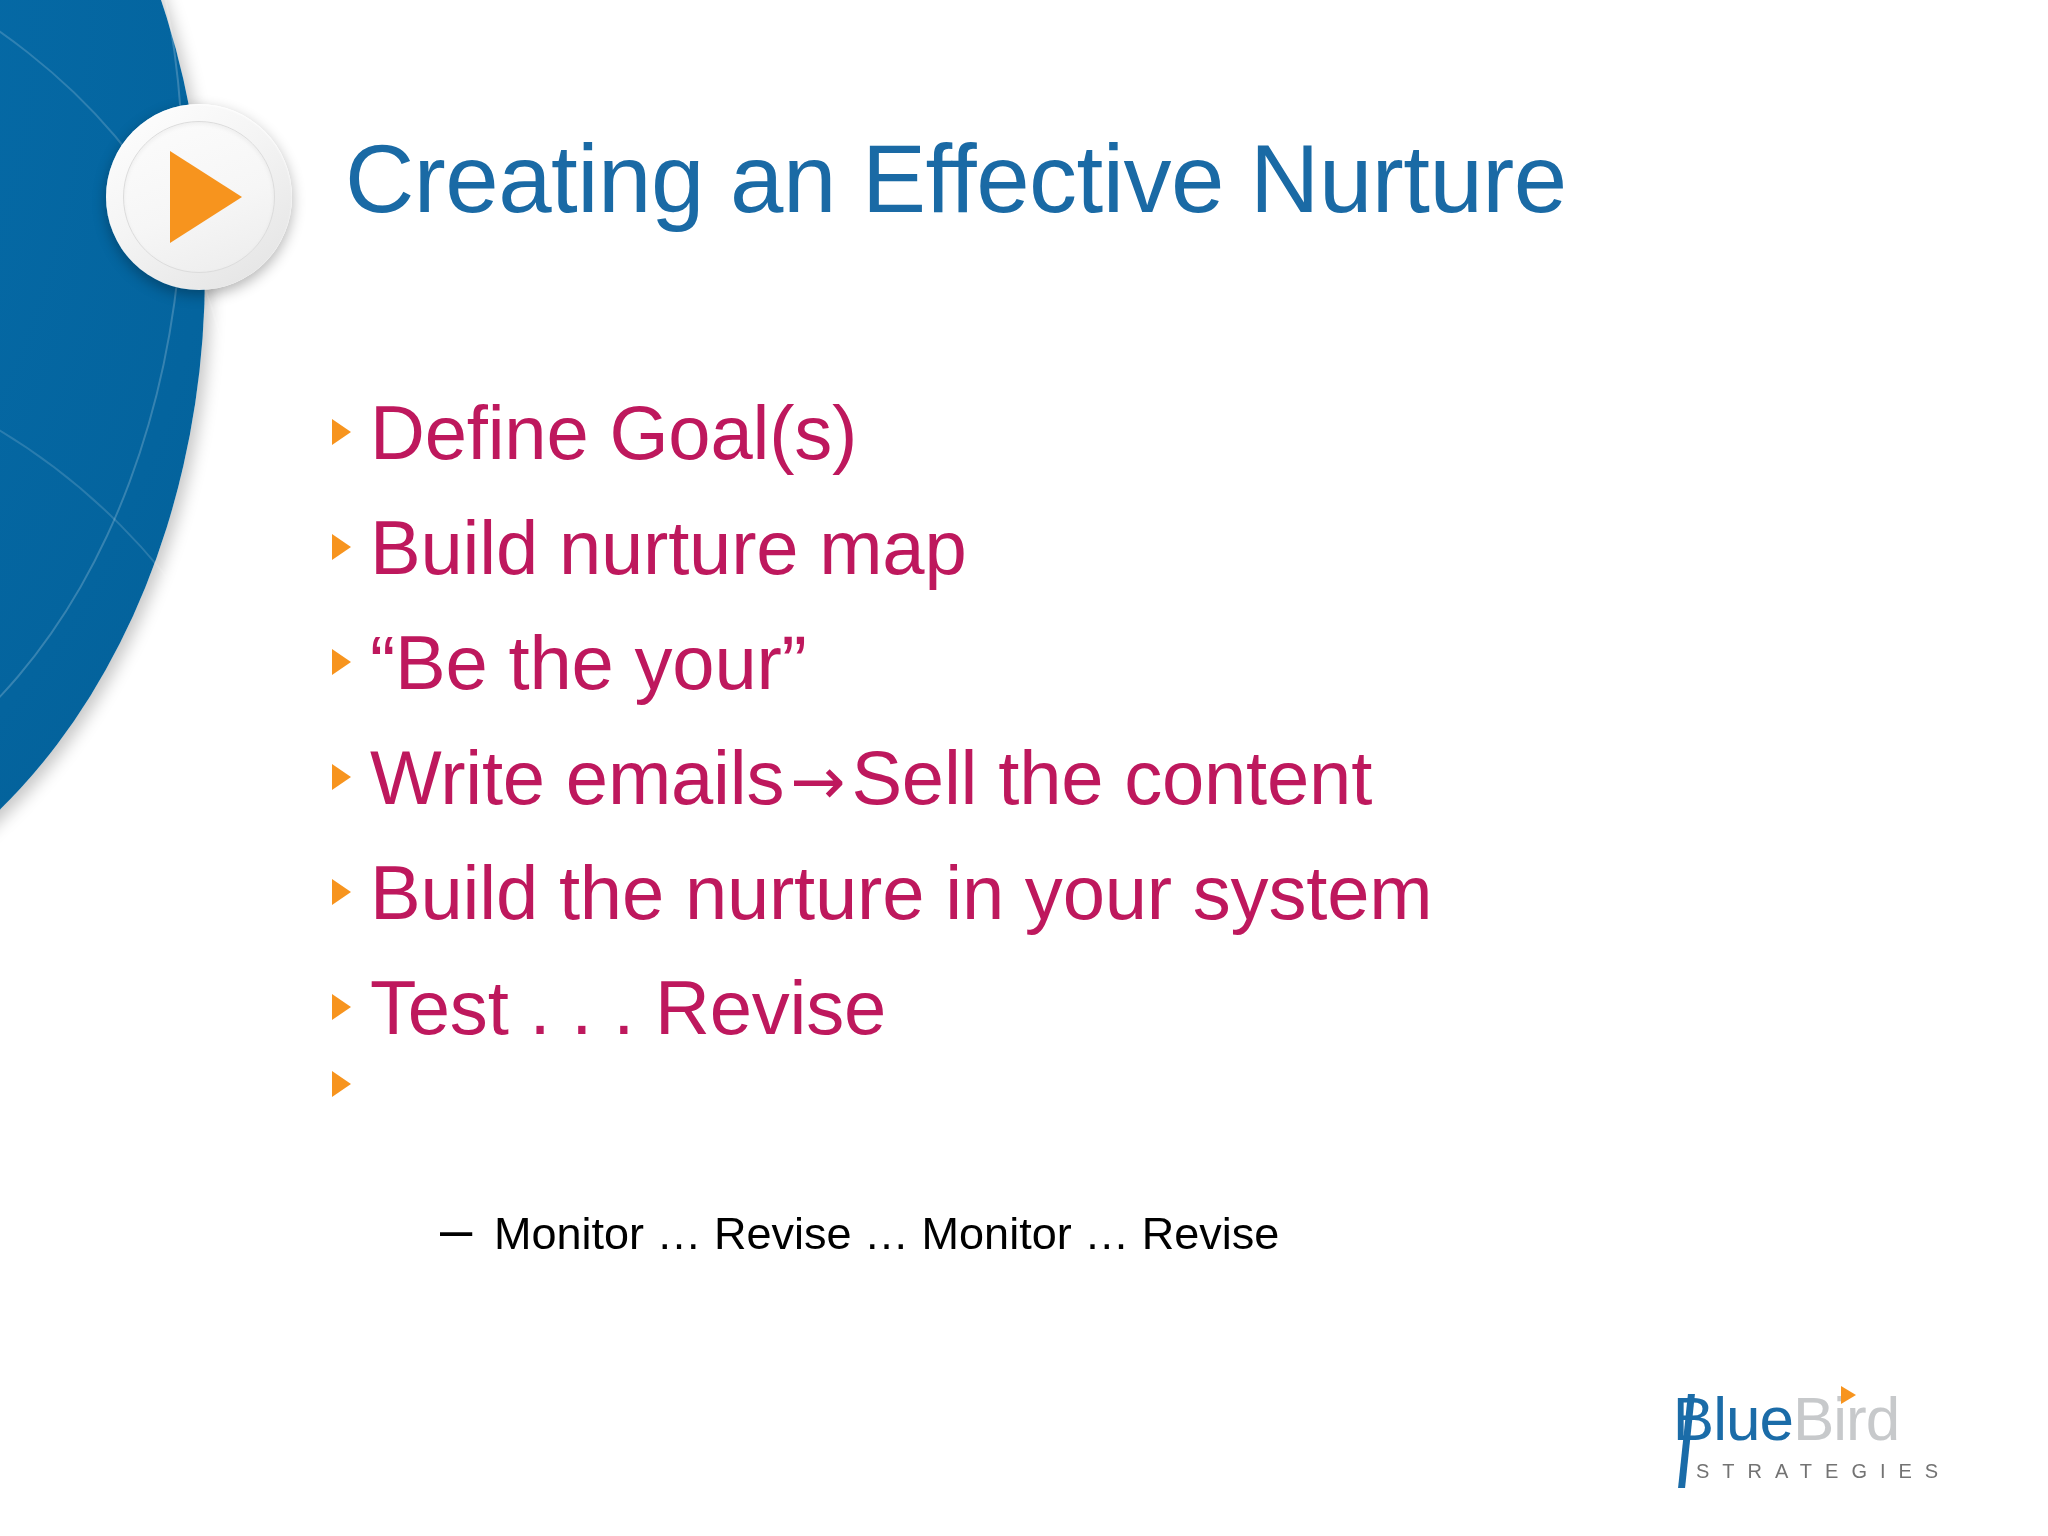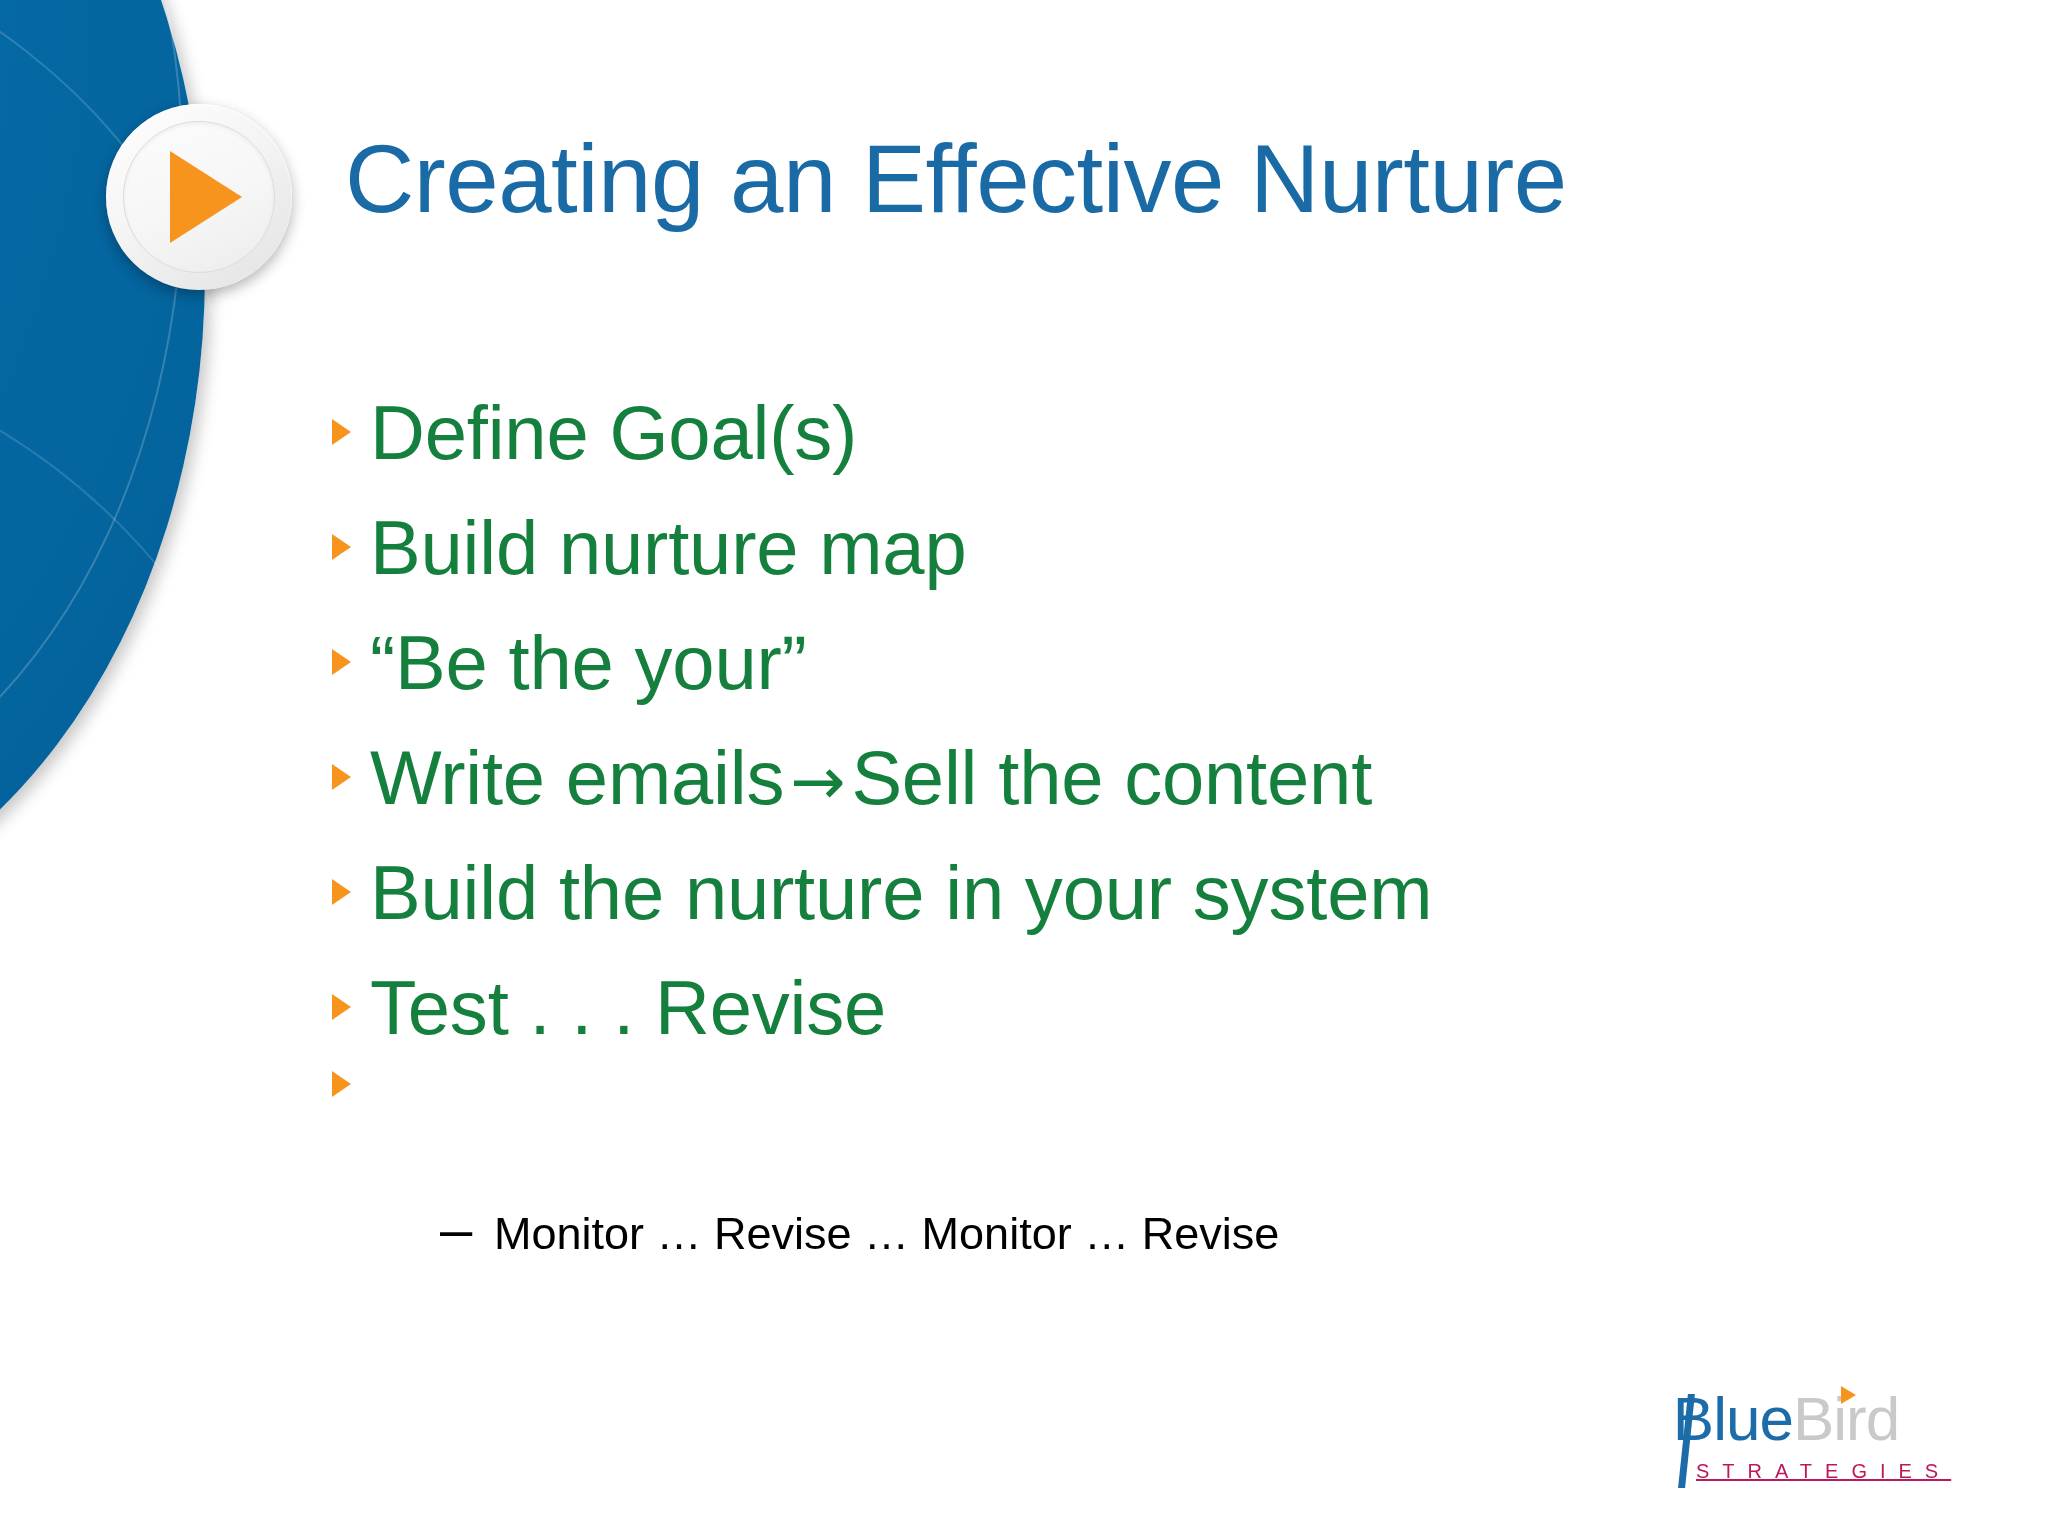--- a/index.html
+++ b/index.html
@@ -138,21 +138,21 @@
   }
   .tri-marker {
     width: 0;
     height: 0;
     margin-left: 32px;
     border-top: 13px solid transparent;
     border-bottom: 13px solid transparent;
     border-left: 19px solid #F7941E;
   }
   .bullet-text {
-    color: #15803d;
+    color: #be185d;
     font-family: "Liberation Sans Narrow", "Liberation Sans", sans-serif;
     font-size: 76px;
     line-height: 1;
     white-space: nowrap;
     letter-spacing: -0.2px;
   }
   .arrow-glyph {
     font-family: "DejaVu Sans", sans-serif;
     font-size: 66px;
     padding: 0 6px;
@@ -215,26 +215,25 @@
     top: -2px;
     width: 0;
     height: 0;
     border-top: 9px solid transparent;
     border-bottom: 9px solid transparent;
     border-left: 15px solid #F7941E;
   }
   .logo-sub {
     margin-top: 10px;
     margin-left: 60px;
-    color: #be185d;
+    color: #737373;
     font-family: "Liberation Sans", sans-serif;
     font-size: 20px;
     letter-spacing: 13px;
     white-space: nowrap;
-    text-decoration: underline;
   }
 </style>
 </head>
 <body>
 
 <div id="slide">
 
   <div class="blob-wrap">
     <div class="blob"></div>
     <div class="blob-arc a1"></div>

